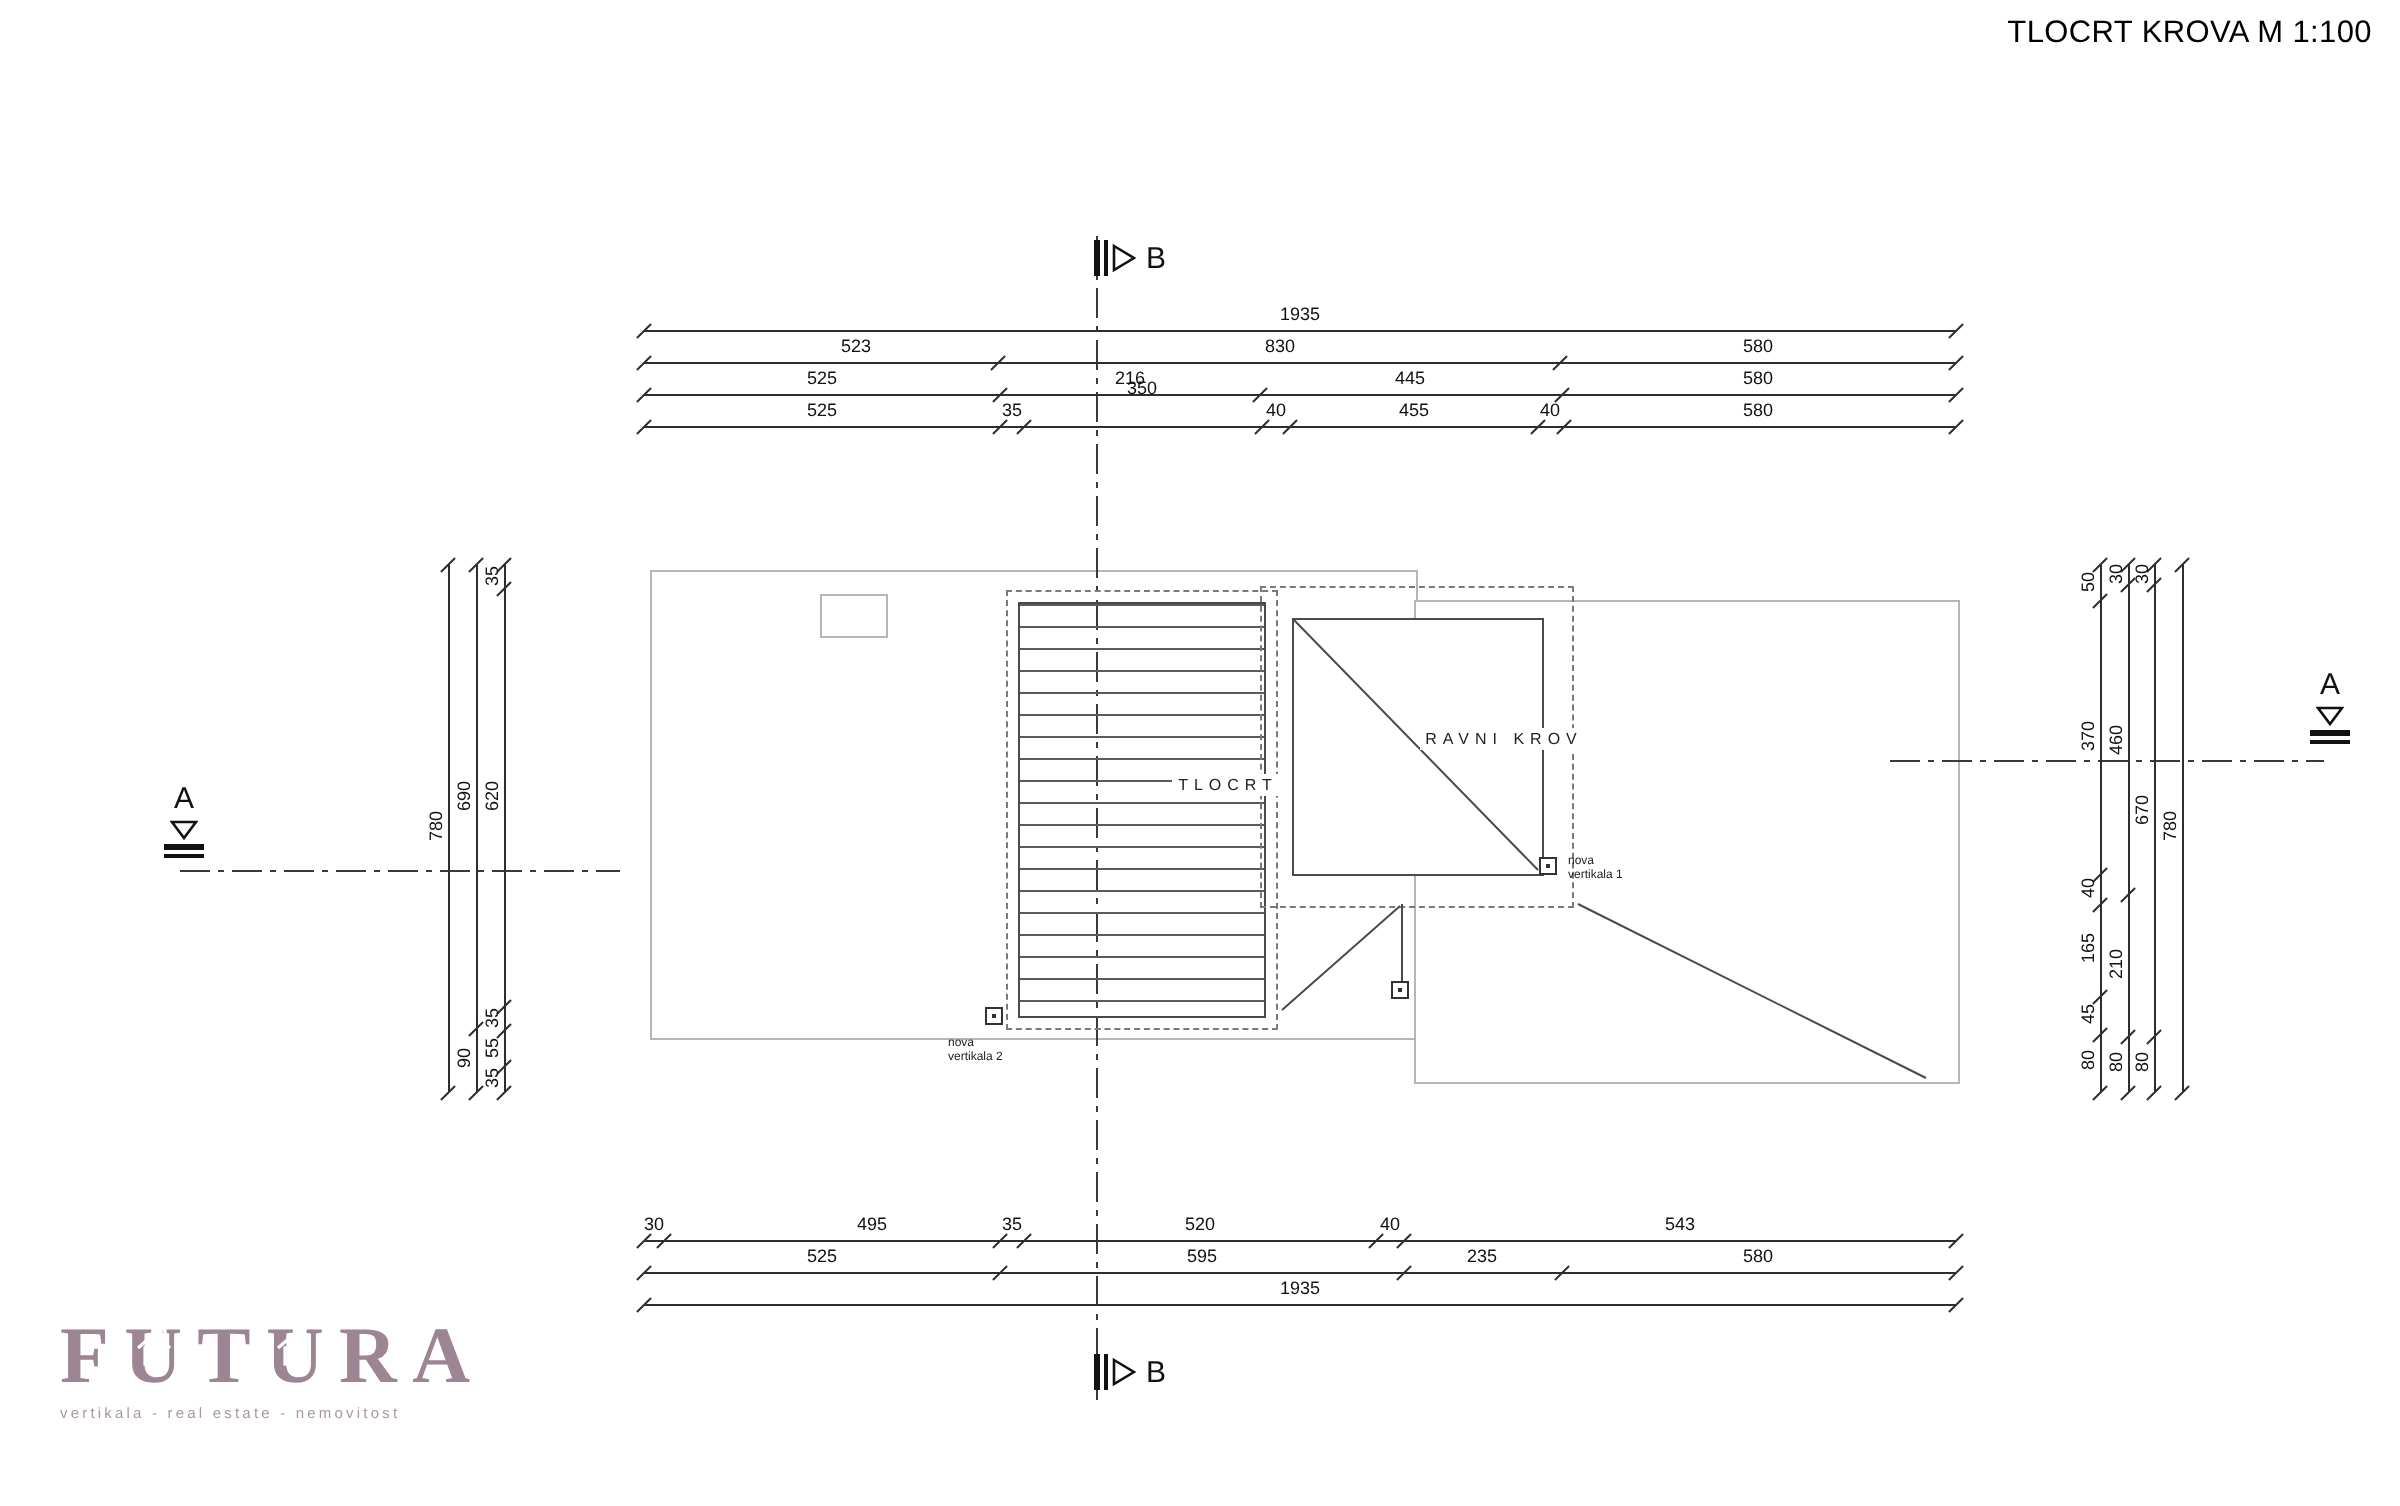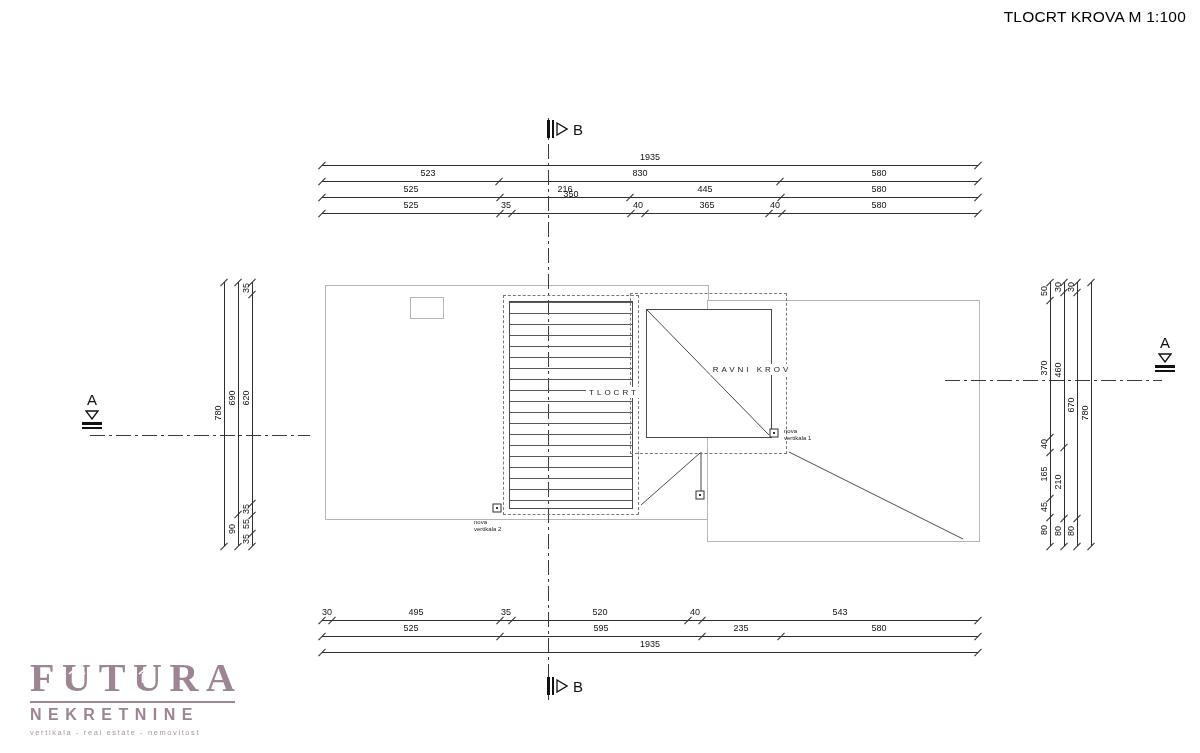--- a/index.html
+++ b/index.html
@@ -133,33 +133,33 @@
       <div class="tick" style="left: 507px; top: 213px;"></div>
       <div class="tick" style="left: 626px; top: 213px;"></div>
       <div class="tick" style="left: 640px; top: 213px;"></div>
       <div class="tick" style="left: 764px; top: 213px;"></div>
       <div class="tick" style="left: 777px; top: 213px;"></div>
       <div class="tick" style="left: 973px; top: 213px;"></div>
       <div class="dlab" style="left: 411px; top: 205px;">525</div>
       <div class="dlab" style="left: 506px; top: 205px;">35</div>
       <div class="dlab" style="left: 571px; top: 194px;">350</div>
       <div class="dlab" style="left: 638px; top: 205px;">40</div>
-      <div class="dlab" style="left: 707px; top: 205px;">365</div>
+      <div class="dlab" style="left: 707px; top: 205px;">455</div>
       <div class="dlab" style="left: 775px; top: 205px;">40</div>
       <div class="dlab" style="left: 879px; top: 205px;">580</div>
       <div class="dline" style="left: 322px; top: 620px; width: 656px; height: 1px;"></div>
       <div class="tick" style="left: 317px; top: 620px;"></div>
       <div class="tick" style="left: 327px; top: 620px;"></div>
       <div class="tick" style="left: 495px; top: 620px;"></div>
       <div class="tick" style="left: 507px; top: 620px;"></div>
       <div class="tick" style="left: 683px; top: 620px;"></div>
       <div class="tick" style="left: 697px; top: 620px;"></div>
       <div class="tick" style="left: 973px; top: 620px;"></div>
       <div class="dlab" style="left: 327px; top: 612px;">30</div>
-      <div class="dlab" style="left: 416px; top: 612px;">495</div>
+      <div class="dlab" style="left: 436px; top: 612px;">495</div>
       <div class="dlab" style="left: 506px; top: 612px;">35</div>
       <div class="dlab" style="left: 600px; top: 612px;">520</div>
       <div class="dlab" style="left: 695px; top: 612px;">40</div>
       <div class="dlab" style="left: 840px; top: 612px;">543</div>
       <div class="dline" style="left: 322px; top: 636px; width: 656px; height: 1px;"></div>
       <div class="tick" style="left: 317px; top: 636px;"></div>
       <div class="tick" style="left: 495px; top: 636px;"></div>
       <div class="tick" style="left: 697px; top: 636px;"></div>
       <div class="tick" style="left: 776px; top: 636px;"></div>
       <div class="tick" style="left: 973px; top: 636px;"></div>
@@ -274,17 +274,16 @@
           </svg></span>
         <span>T</span>
         <span>U<svg class="house" viewBox="0 0 20 22">
             <polyline points="2,11 10,4 18,11"></polyline>
             <polyline points="13,6 13,2 15.5,2 15.5,8"></polyline>
             <rect x="5.5" y="11" width="9" height="8" fill="none"></rect>
           </svg></span>
         <span>R</span>
         <span>A</span>
       </div>
-    <div class="logo-sub">NEKRETNINE</div>
     <div class="logo-tag">vertikala - real estate - nemovitost</div>
   </div>
 
 </div>
 
 </body></html>

